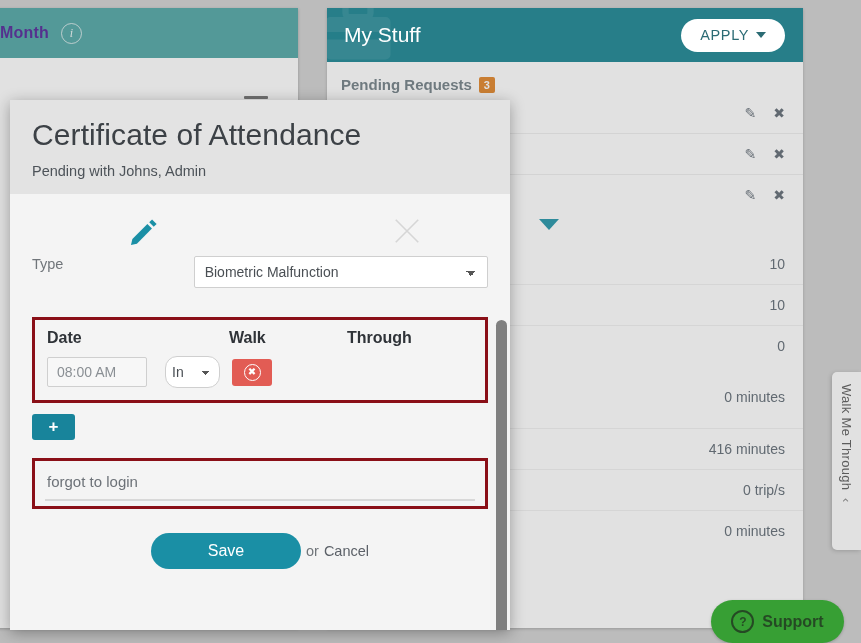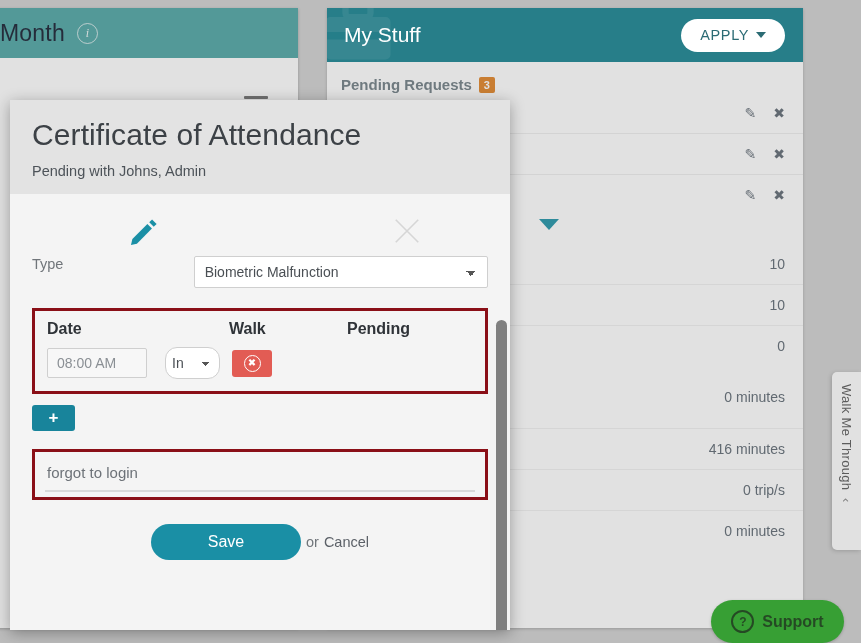--- a/index.html
+++ b/index.html
@@ -14,21 +14,21 @@
 
   
   .left-card{
     position:absolute;left:-22px;top:8px;width:320px;height:620px;
     background:#ffffff;box-shadow:0 1px 3px rgba(0,0,0,.25);
   }
   .left-card-head{
     height:50px;background:#4aa3a2;display:flex;align-items:center;
     padding-left:22px;box-sizing:border-box;
   }
-  .left-card-head .ttl{color:#0f172a;font-size:23px;letter-spacing:.2px;}
+  .left-card-head .ttl{color:#4c1d95;font-size:16px;letter-spacing:.2px;font-weight:bold;}
   .info-ico{
     width:19px;height:19px;border-radius:50%;border:1.6px solid rgba(255,255,255,.72);
     margin-left:12px;color:rgba(255,255,255,.9);font-size:12px;font-style:italic;
     display:flex;align-items:center;justify-content:center;font-family:"Liberation Serif",serif;
   }
   .drag-handle{
     position:absolute;right:30px;top:88px;width:24px;height:10px;
   }
   .drag-handle i{display:block;height:3px;background:#6d6d6d;margin-bottom:2px;border-radius:1px;}
   .drag-handle i:last-child{background:#bdbdbd;}
@@ -133,21 +133,21 @@
   select.type-sel{
     width:300px;height:32px;font-size:14px;color:#4a4f54;
     border:1px solid #cfcfcf;background:#fff;padding:0 10px;border-radius:2px;
     font-family:"Liberation Sans",sans-serif;
     -webkit-appearance:none;appearance:none;
     background-image:linear-gradient(45deg,transparent 50%,#555 50%),linear-gradient(135deg,#555 50%,transparent 50%);
     background-position:calc(100% - 16px) 14px,calc(100% - 11px) 14px;
     background-size:5px 5px,5px 5px;background-repeat:no-repeat;
   }
 
-  .hl-box{border:3px solid #8a0f17;margin-top:8px;padding:9px 12px 12px 12px;}
+  .hl-box{border:3px solid #8a0f17;margin-top:17px;padding:9px 12px 12px 12px;}
   .grid-head{display:flex;font-size:16px;font-weight:bold;color:#2f3338;margin-bottom:9px;}
   .grid-head .c1{width:182px;}
   .grid-head .c2{width:118px;}
   .grid-row{display:flex;align-items:center;}
   .grid-row .c1{width:182px;}
   .grid-row .c2{width:118px;}
   input.cell{
     height:30px;border:1px solid #cfcfcf;background:#f7f7f7;color:#8a8f94;font-size:14px;
     padding:0 9px;box-sizing:border-box;border-radius:2px;font-family:"Liberation Sans",sans-serif;
   }
@@ -314,21 +314,21 @@
       <span class="lbl">Type</span>
       <select class="type-sel">
         <option>Biometric Malfunction</option>
       </select>
     </div>
 
     <div class="hl-box">
       <div class="grid-head">
         <span class="c1">Date</span>
         <span class="c2">Walk</span>
-        <span>Pending</span>
+        <span>Through</span>
       </div>
       <div class="grid-row">
         <span class="c2">
           <input class="cell time-cell" value="08:00 AM" style="">
         </span>
         <select class="act-sel">
           <option>In</option>
         </select>
         <button class="del-btn">
           <span class="del-ico">✖</span>

